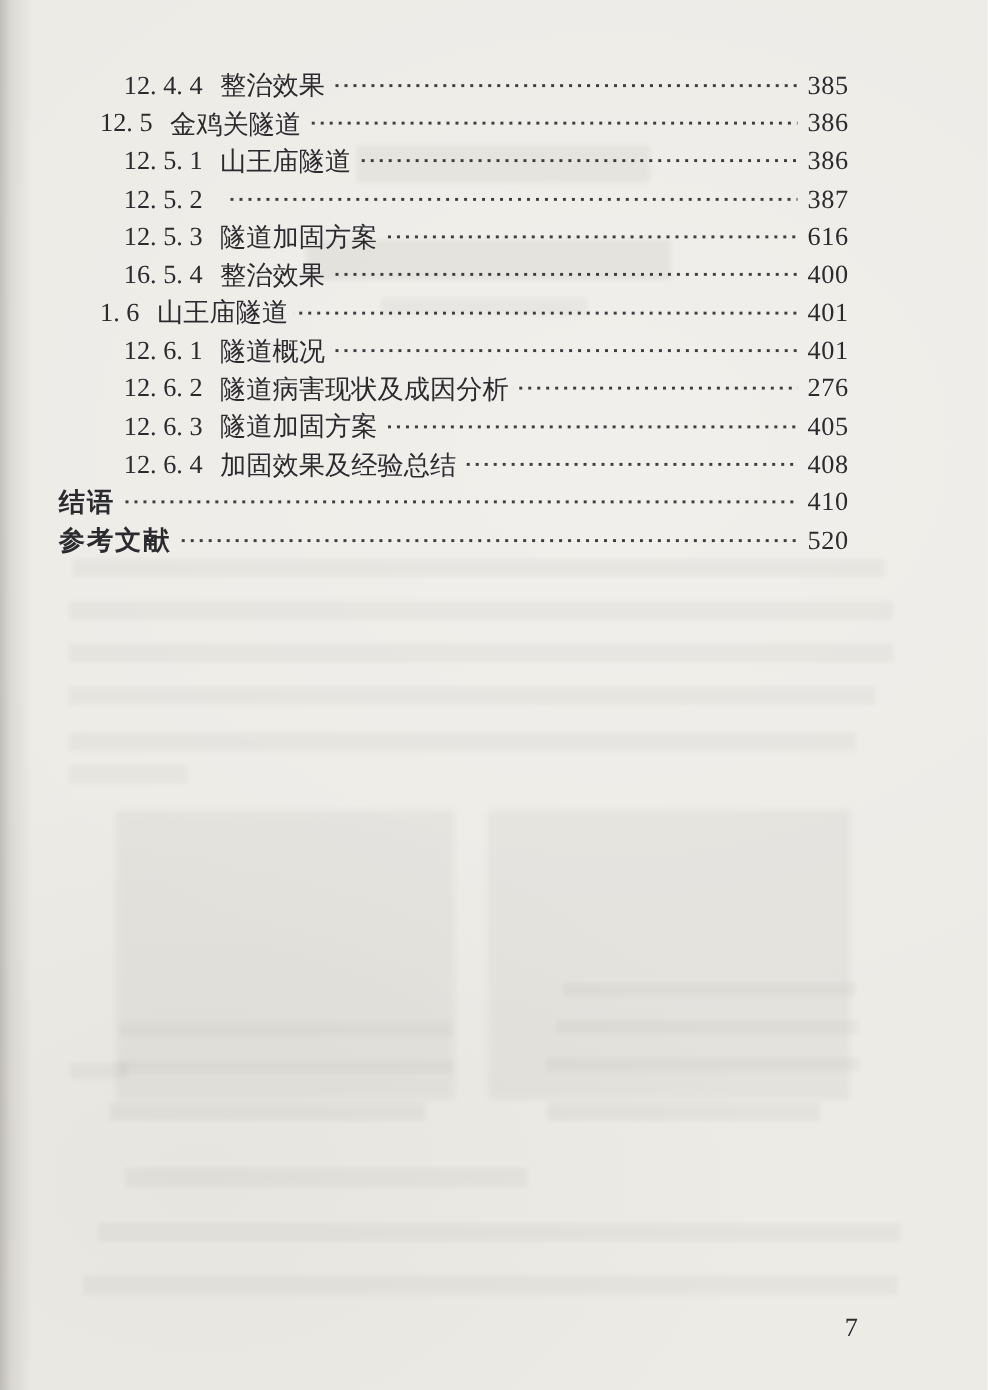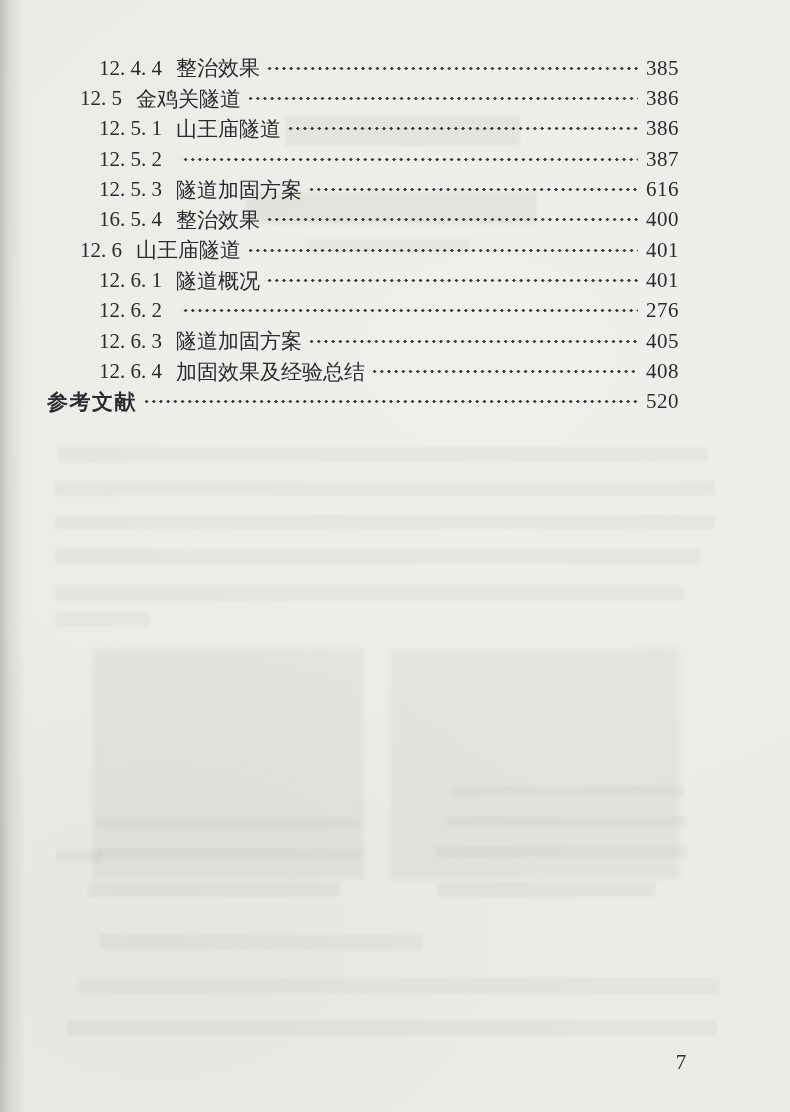--- a/index.html
+++ b/index.html
@@ -105,49 +105,55 @@
       <span class="leader"></span>
       <span class="pagenum">616</span>
     </li>
     <li class="toc-row lvl2">
       <span class="num">16. 5. 4</span>
       <span class="title">整治效果</span>
       <span class="leader"></span>
       <span class="pagenum">400</span>
     </li>
     <li class="toc-row lvl1">
-      <span class="num">12. 6</span>
+      <span class="num">1. 6</span>
       <span class="title">山王庙隧道</span>
       <span class="leader"></span>
       <span class="pagenum">401</span>
     </li>
     <li class="toc-row lvl2">
       <span class="num">12. 6. 1</span>
       <span class="title">隧道概况</span>
       <span class="leader"></span>
       <span class="pagenum">401</span>
     </li>
     <li class="toc-row lvl2">
       <span class="num">12. 6. 2</span>
+      <span class="title">隧道病害现状及成因分析</span>
       <span class="leader"></span>
       <span class="pagenum">276</span>
     </li>
     <li class="toc-row lvl2">
       <span class="num">12. 6. 3</span>
       <span class="title">隧道加固方案</span>
       <span class="leader"></span>
       <span class="pagenum">405</span>
     </li>
     <li class="toc-row lvl2">
       <span class="num">12. 6. 4</span>
       <span class="title">加固效果及经验总结</span>
       <span class="leader"></span>
       <span class="pagenum">408</span>
     </li>
     <li class="toc-row lvl0">
+      <span class="title">结语</span>
+      <span class="leader"></span>
+      <span class="pagenum">410</span>
+    </li>
+    <li class="toc-row lvl0">
       <span class="title">参考文献</span>
       <span class="leader"></span>
       <span class="pagenum">520</span>
     </li>
   </ol>
 
   <div class="folio">7</div>
 </div>
 
 </body></html>

